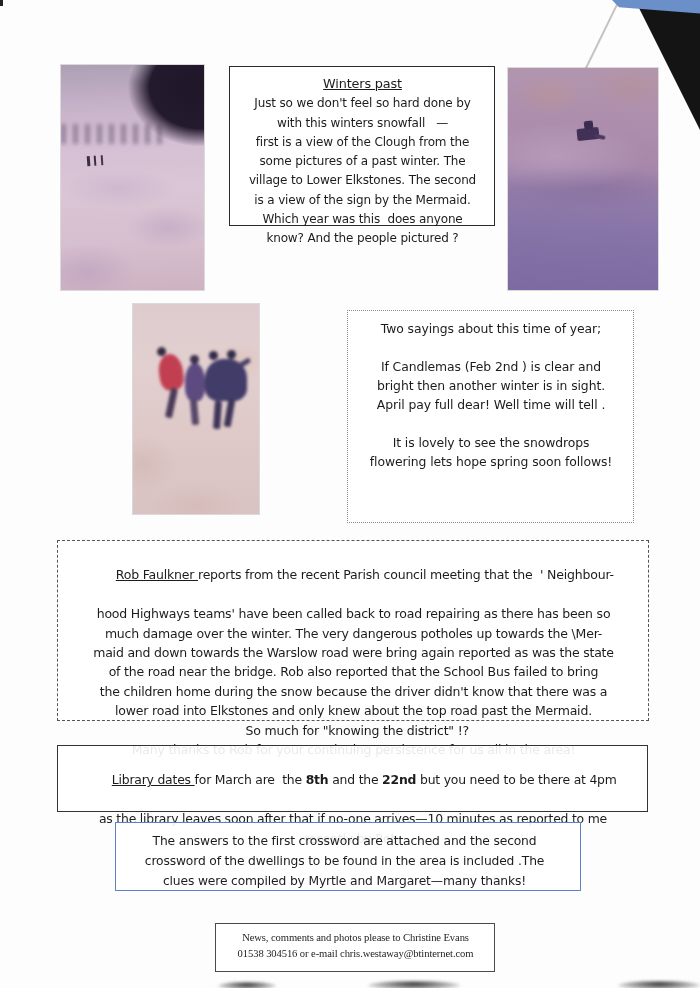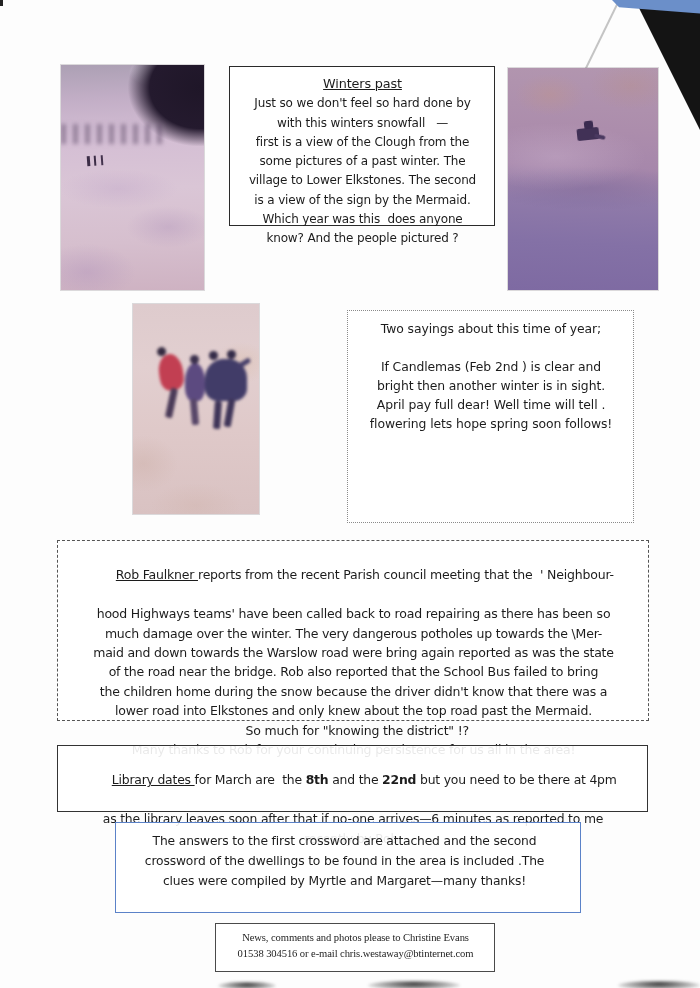--- a/index.html
+++ b/index.html
@@ -113,21 +113,21 @@
   .rob-box { left:57px; top:540px; width:592px; height:181px;
     border:1.5px dashed #555; padding:5px 8px 0 9px;
     font-size:12.5px; line-height:19.4px; letter-spacing:-0.2px; }
   .u { text-decoration:underline; }
   .b { font-weight:bold; }
 
   .library-box { left:57px; top:745px; width:591px; height:67px;
     border:1.5px solid #333; padding:5px 8px 0 9px;
     font-size:12.4px; line-height:19.4px; letter-spacing:-0.2px; }
 
-  .crossword-box { left:115px; top:822px; width:466px; height:91px;
+  .crossword-box { left:115px; top:822px; width:466px; height:69px;
     border:1.5px solid #5b82c8; padding:8px 10px 0 3px;
     font-size:12.3px; line-height:20px; letter-spacing:-0.15px; }
 
   .contact-box { left:215px; top:923px; width:280px; height:49px;
     border:1.5px solid #4a4a4a; padding:6px 8px 0 9px;
     font-family:"Liberation Serif", serif; font-size:10.6px; line-height:15.5px; letter-spacing:-0.1px; }
 </style>
 </head>
 <body>
 
@@ -170,20 +170,21 @@
       <div class="p3-leg leg3"></div>
       <div class="p3-leg leg4"></div>
     </div>
   </div>
 
   <div class="tbox sayings-box">
     <div class="line">Two sayings about this time of year;</div>
     <div class="line gap">If Candlemas (Feb 2nd ) is clear and</div>
     <div class="line">bright then another winter is in sight.</div>
     <div class="line">April pay full dear! Well time will tell .</div>
+    <div class="line gap">It is lovely to see the snowdrops</div>
     <div class="line">flowering lets hope spring soon follows!</div>
   </div>
 
   <div class="tbox rob-box">
     <div class="line">
       <span class="u">Rob Faulkner </span><span>reports from the recent Parish council meeting that the  ' Neighbour-</span>
     </div>
     <div class="line">hood Highways teams' have been called back to road repairing as there has been so</div>
     <div class="line">much damage over the winter. The very dangerous potholes up towards the \Mer-</div>
     <div class="line">maid and down towards the Warslow road were bring again reported as was the state</div>
@@ -191,21 +192,21 @@
     <div class="line">the children home during the snow because the driver didn't know that there was a</div>
     <div class="line">lower road into Elkstones and only knew about the top road past the Mermaid.</div>
     <div class="line">  So much for "knowing the district" !?</div>
     <div class="line">Many thanks to Rob for your continuing persistence for us all in the area!</div>
   </div>
 
   <div class="tbox library-box">
     <div class="line">
       <span class="u">Library dates </span><span>for March are  the </span><span class="b">8th</span><span> and the </span><span class="b">22nd</span><span> but you need to be there at 4pm</span>
     </div>
-    <div class="line">as the library leaves soon after that if no-one arrives—6 minutes as reported to me</div>
+    <div class="line">as the library leaves soon after that if no-one arrives—10 minutes as reported to me</div>
     <div class="line">recently by Rob.</div>
   </div>
 
   <div class="tbox crossword-box">
     <div class="line">The answers to the first crossword are attached and the second</div>
     <div class="line">crossword of the dwellings to be found in the area is included .The</div>
     <div class="line">clues were compiled by Myrtle and Margaret—many thanks!</div>
   </div>
 
   <div class="tbox contact-box">

